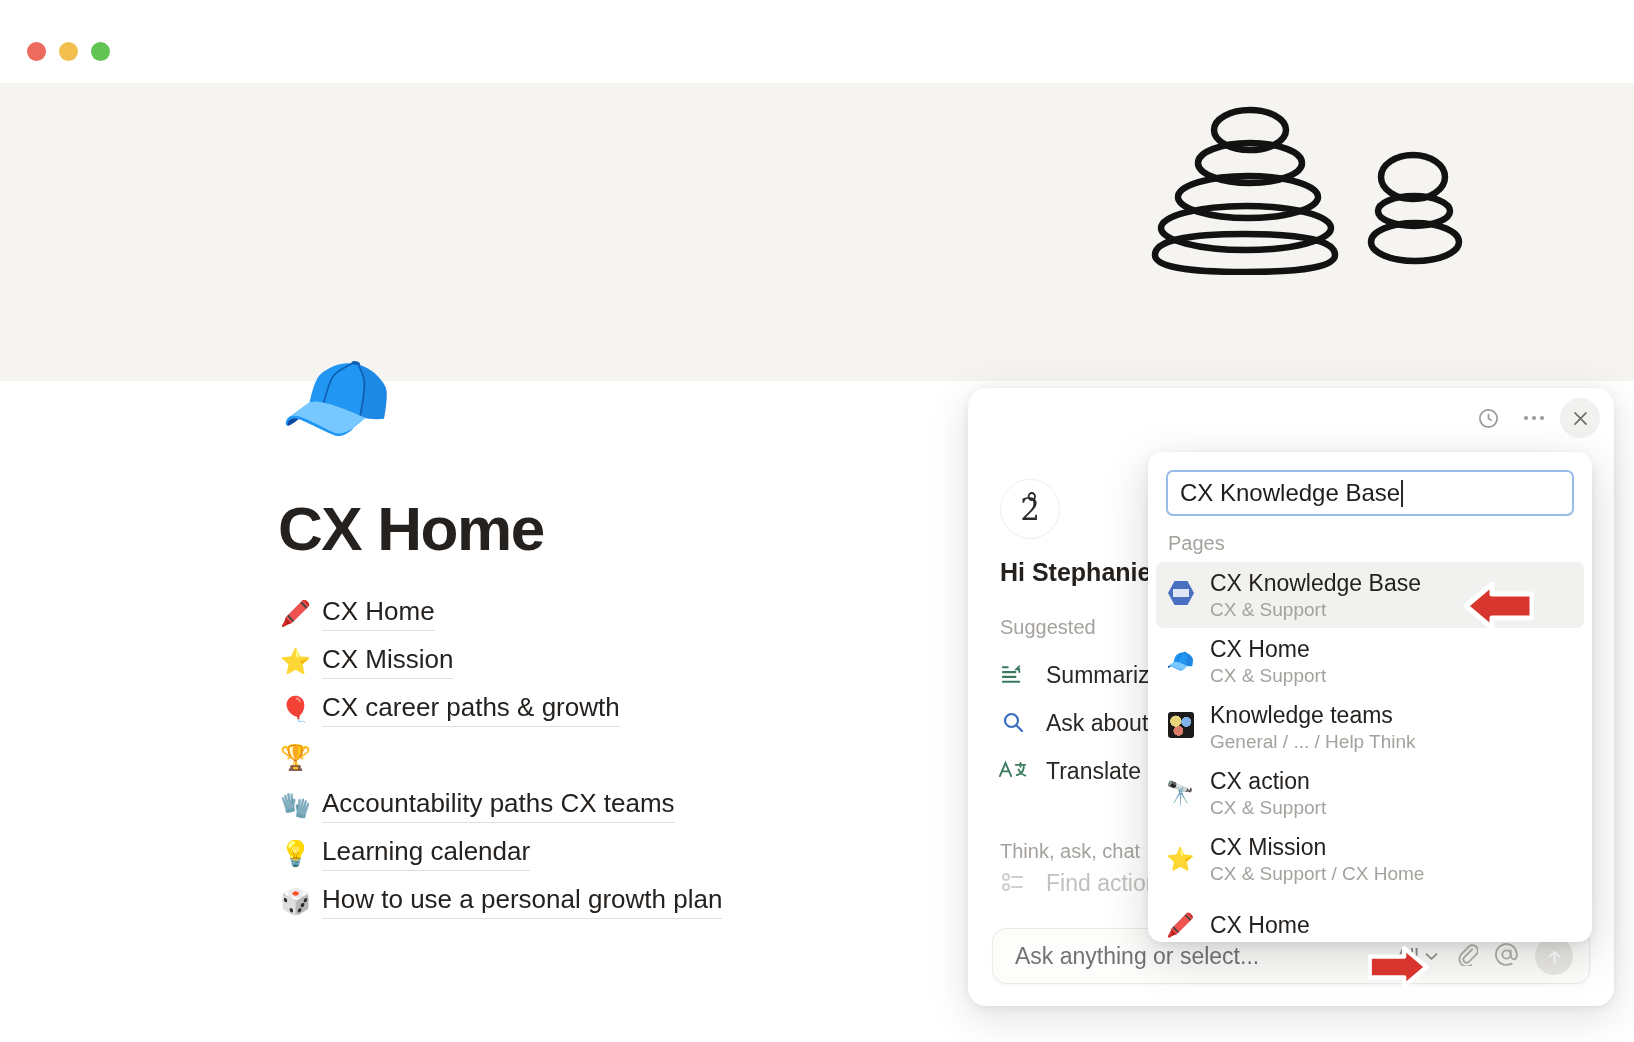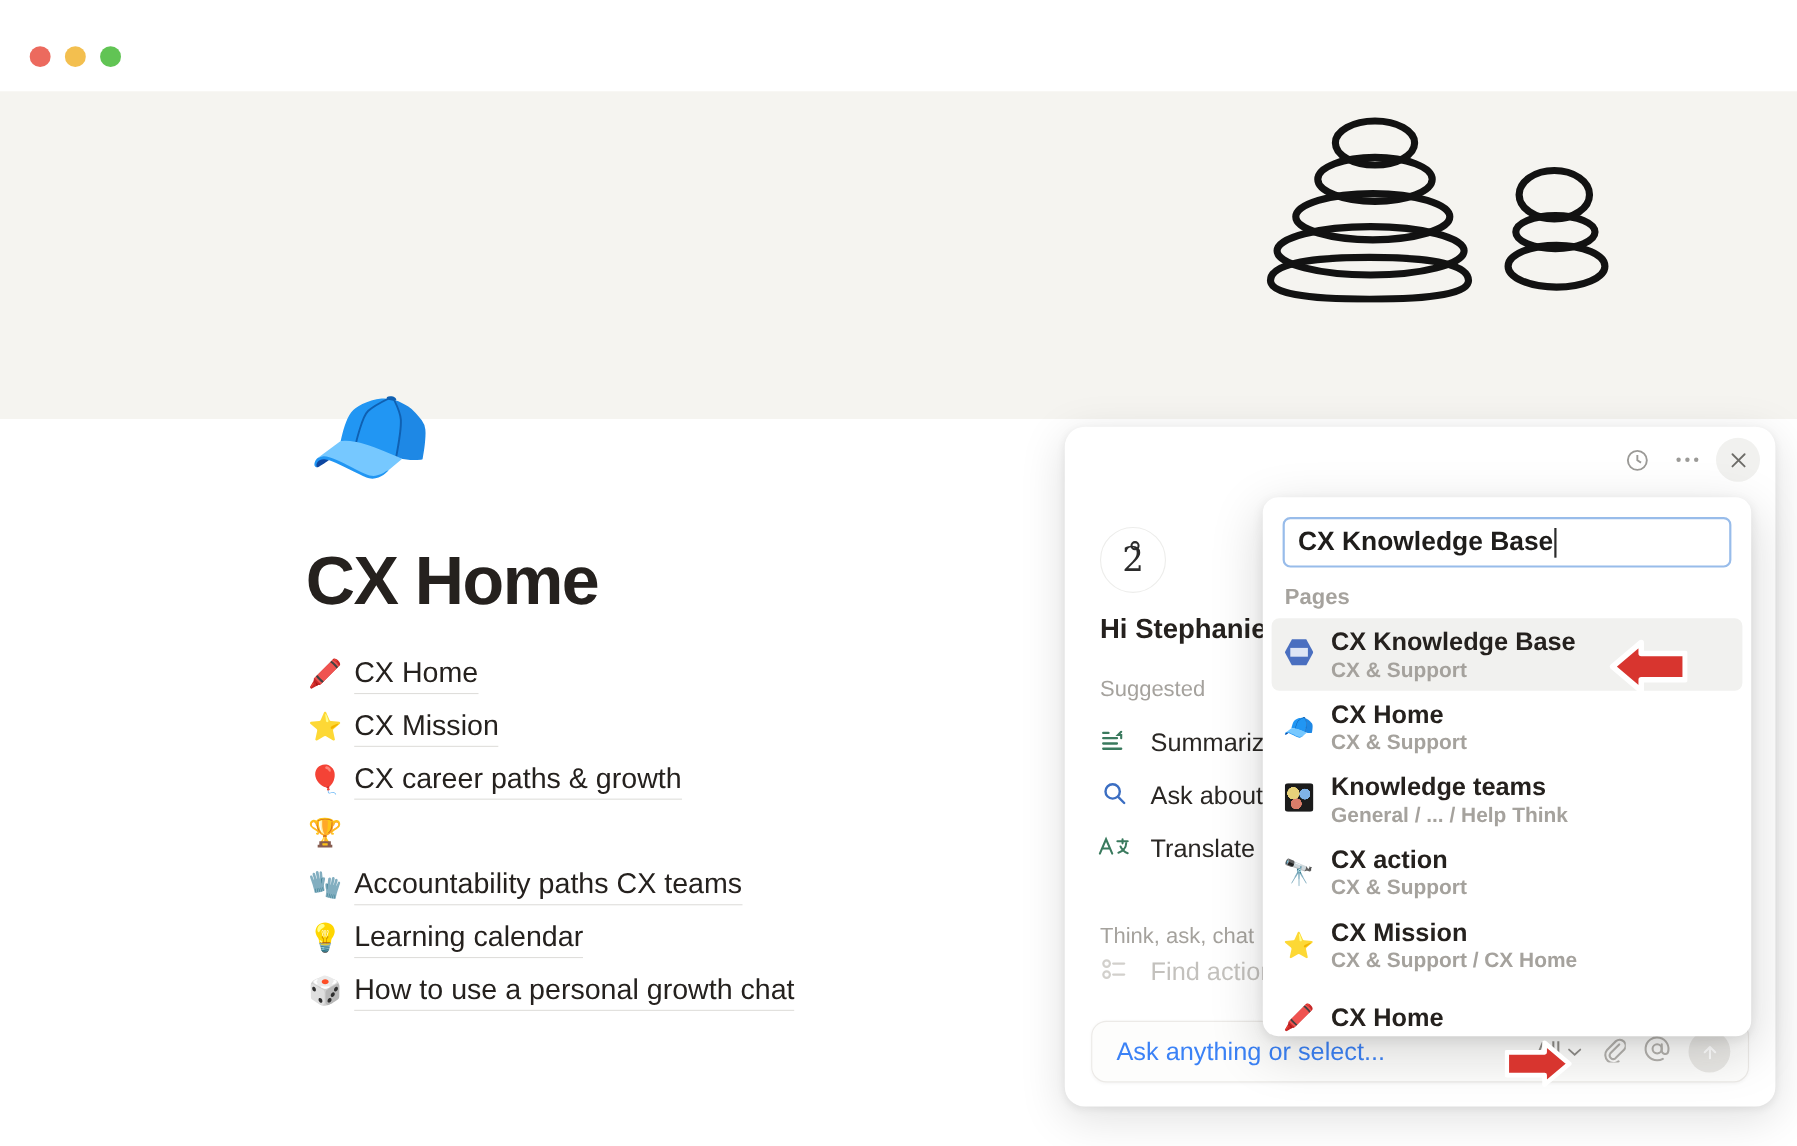--- a/index.html
+++ b/index.html
@@ -140,38 +140,37 @@
 
   .ai-input {
     position: absolute; left: 24px; bottom: 22px;
     width: 598px; height: 56px;
     border: 1.5px solid #eceae7; border-radius: 14px;
     background: #fdfdfc;
     display: flex; align-items: center;
     padding: 0 16px 0 22px;
     box-shadow: 0 1px 3px rgba(15,15,15,.04);
   }
-  .ai-input .ph { font-size: 23px; color: #3b82f6; flex: 1; }
+  .ai-input .ph { font-size: 23px; color: #737373; flex: 1; }
   .ai-input-tools { display: flex; align-items: center; gap: 16px; color: #b3b1ad; }
   .scope { display: flex; align-items: center; gap: 6px; font-size: 21px; color: #8f8d89; }
   .send-btn {
     width: 38px; height: 38px; border-radius: 50%;
     background: #e9e8e5; color: #ffffff;
     display: flex; align-items: center; justify-content: center;
   }
 
   
   .search-pop {
     position: absolute; left: 1148px; top: 452px;
     width: 444px; height: 490px;
     background: #ffffff;
     border-radius: 14px;
     box-shadow: 0 14px 46px rgba(15,15,15,.17), 0 3px 10px rgba(15,15,15,.08);
     overflow: hidden;
-    font-weight: bold;
   }
   .search-field {
     position: absolute; left: 18px; top: 18px;
     width: 408px; height: 46px;
     border: 2px solid #98bcea; border-radius: 7px;
     background: #ffffff;
     display: flex; align-items: center;
     padding: 0 12px;
   }
   .search-field .val {
@@ -277,21 +276,21 @@
       <div class="link-row">
         <span class="link-emoji">🧤</span>
         <span class="link-text">Accountability paths CX teams</span>
       </div>
       <div class="link-row">
         <span class="link-emoji">💡</span>
         <span class="link-text">Learning calendar</span>
       </div>
       <div class="link-row">
         <span class="link-emoji">🎲</span>
-        <span class="link-text">How to use a personal growth chat</span>
+        <span class="link-text">How to use a personal growth plan</span>
       </div>
     </div>
   </div>
 
   <div class="ai-panel">
 
     <div class="ai-head">
       <button class="icon-btn">
         <svg width="23" height="23" viewBox="0 0 24 24" fill="none" stroke="currentColor" stroke-width="1.8">
           <circle cx="12" cy="12" r="9"></circle>

